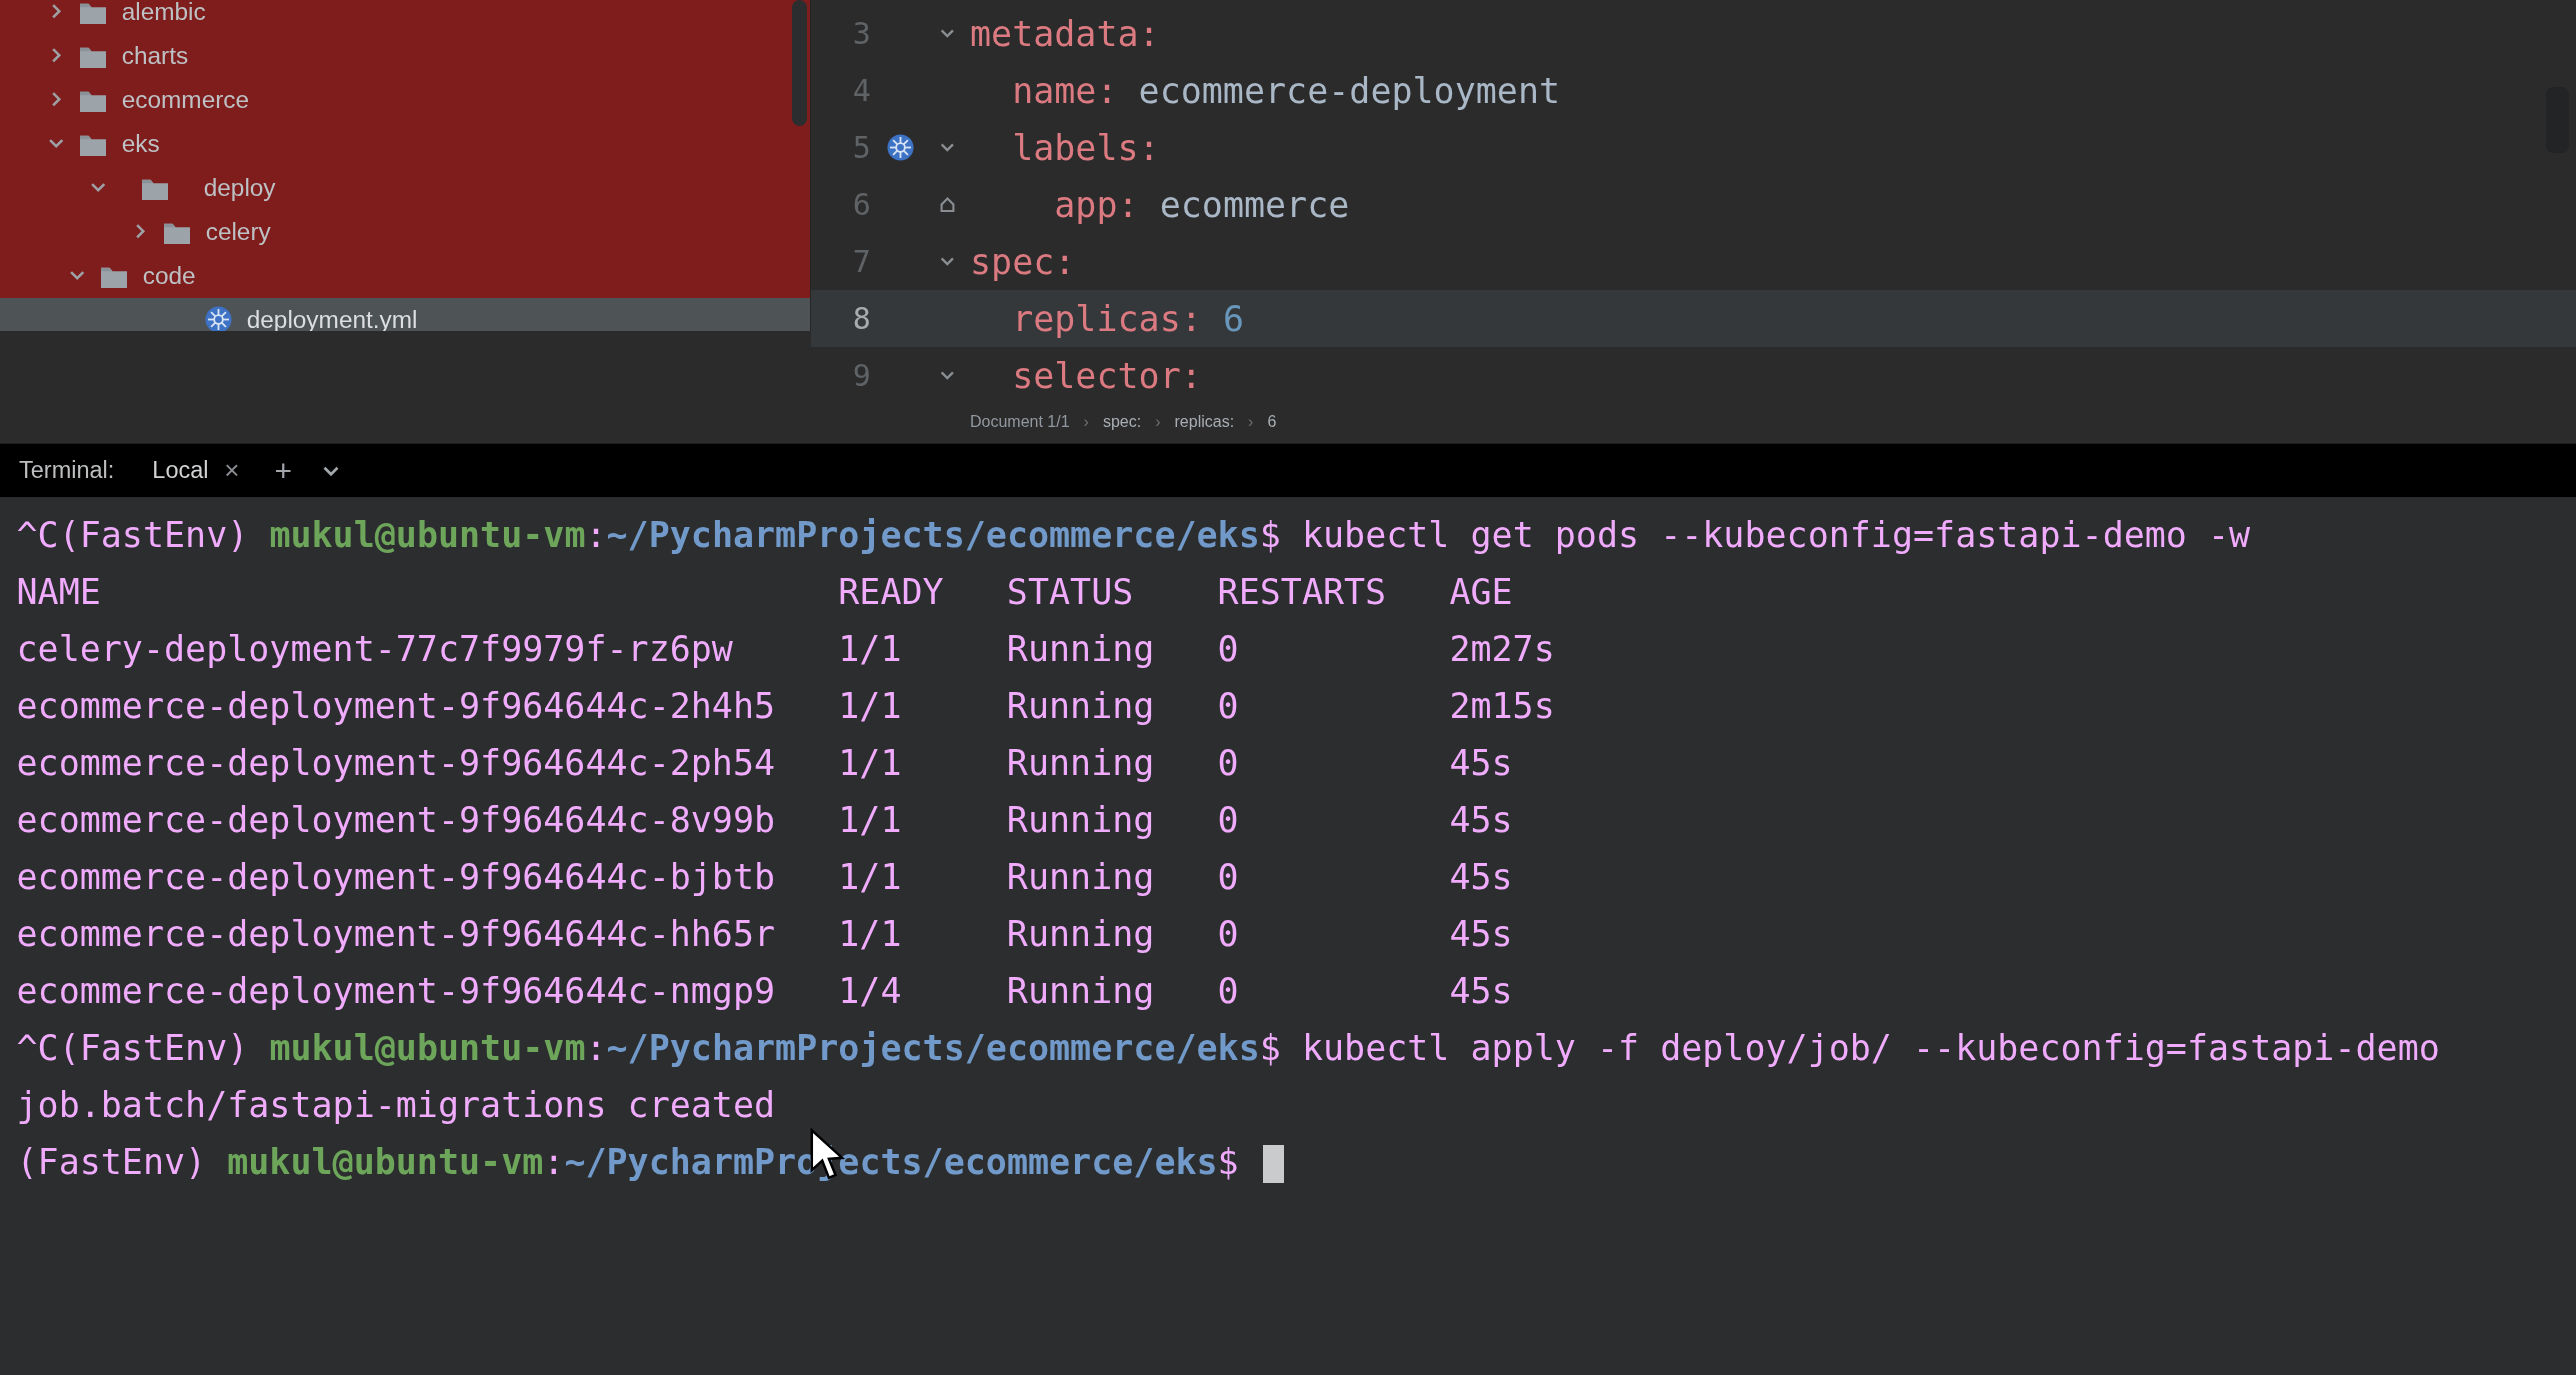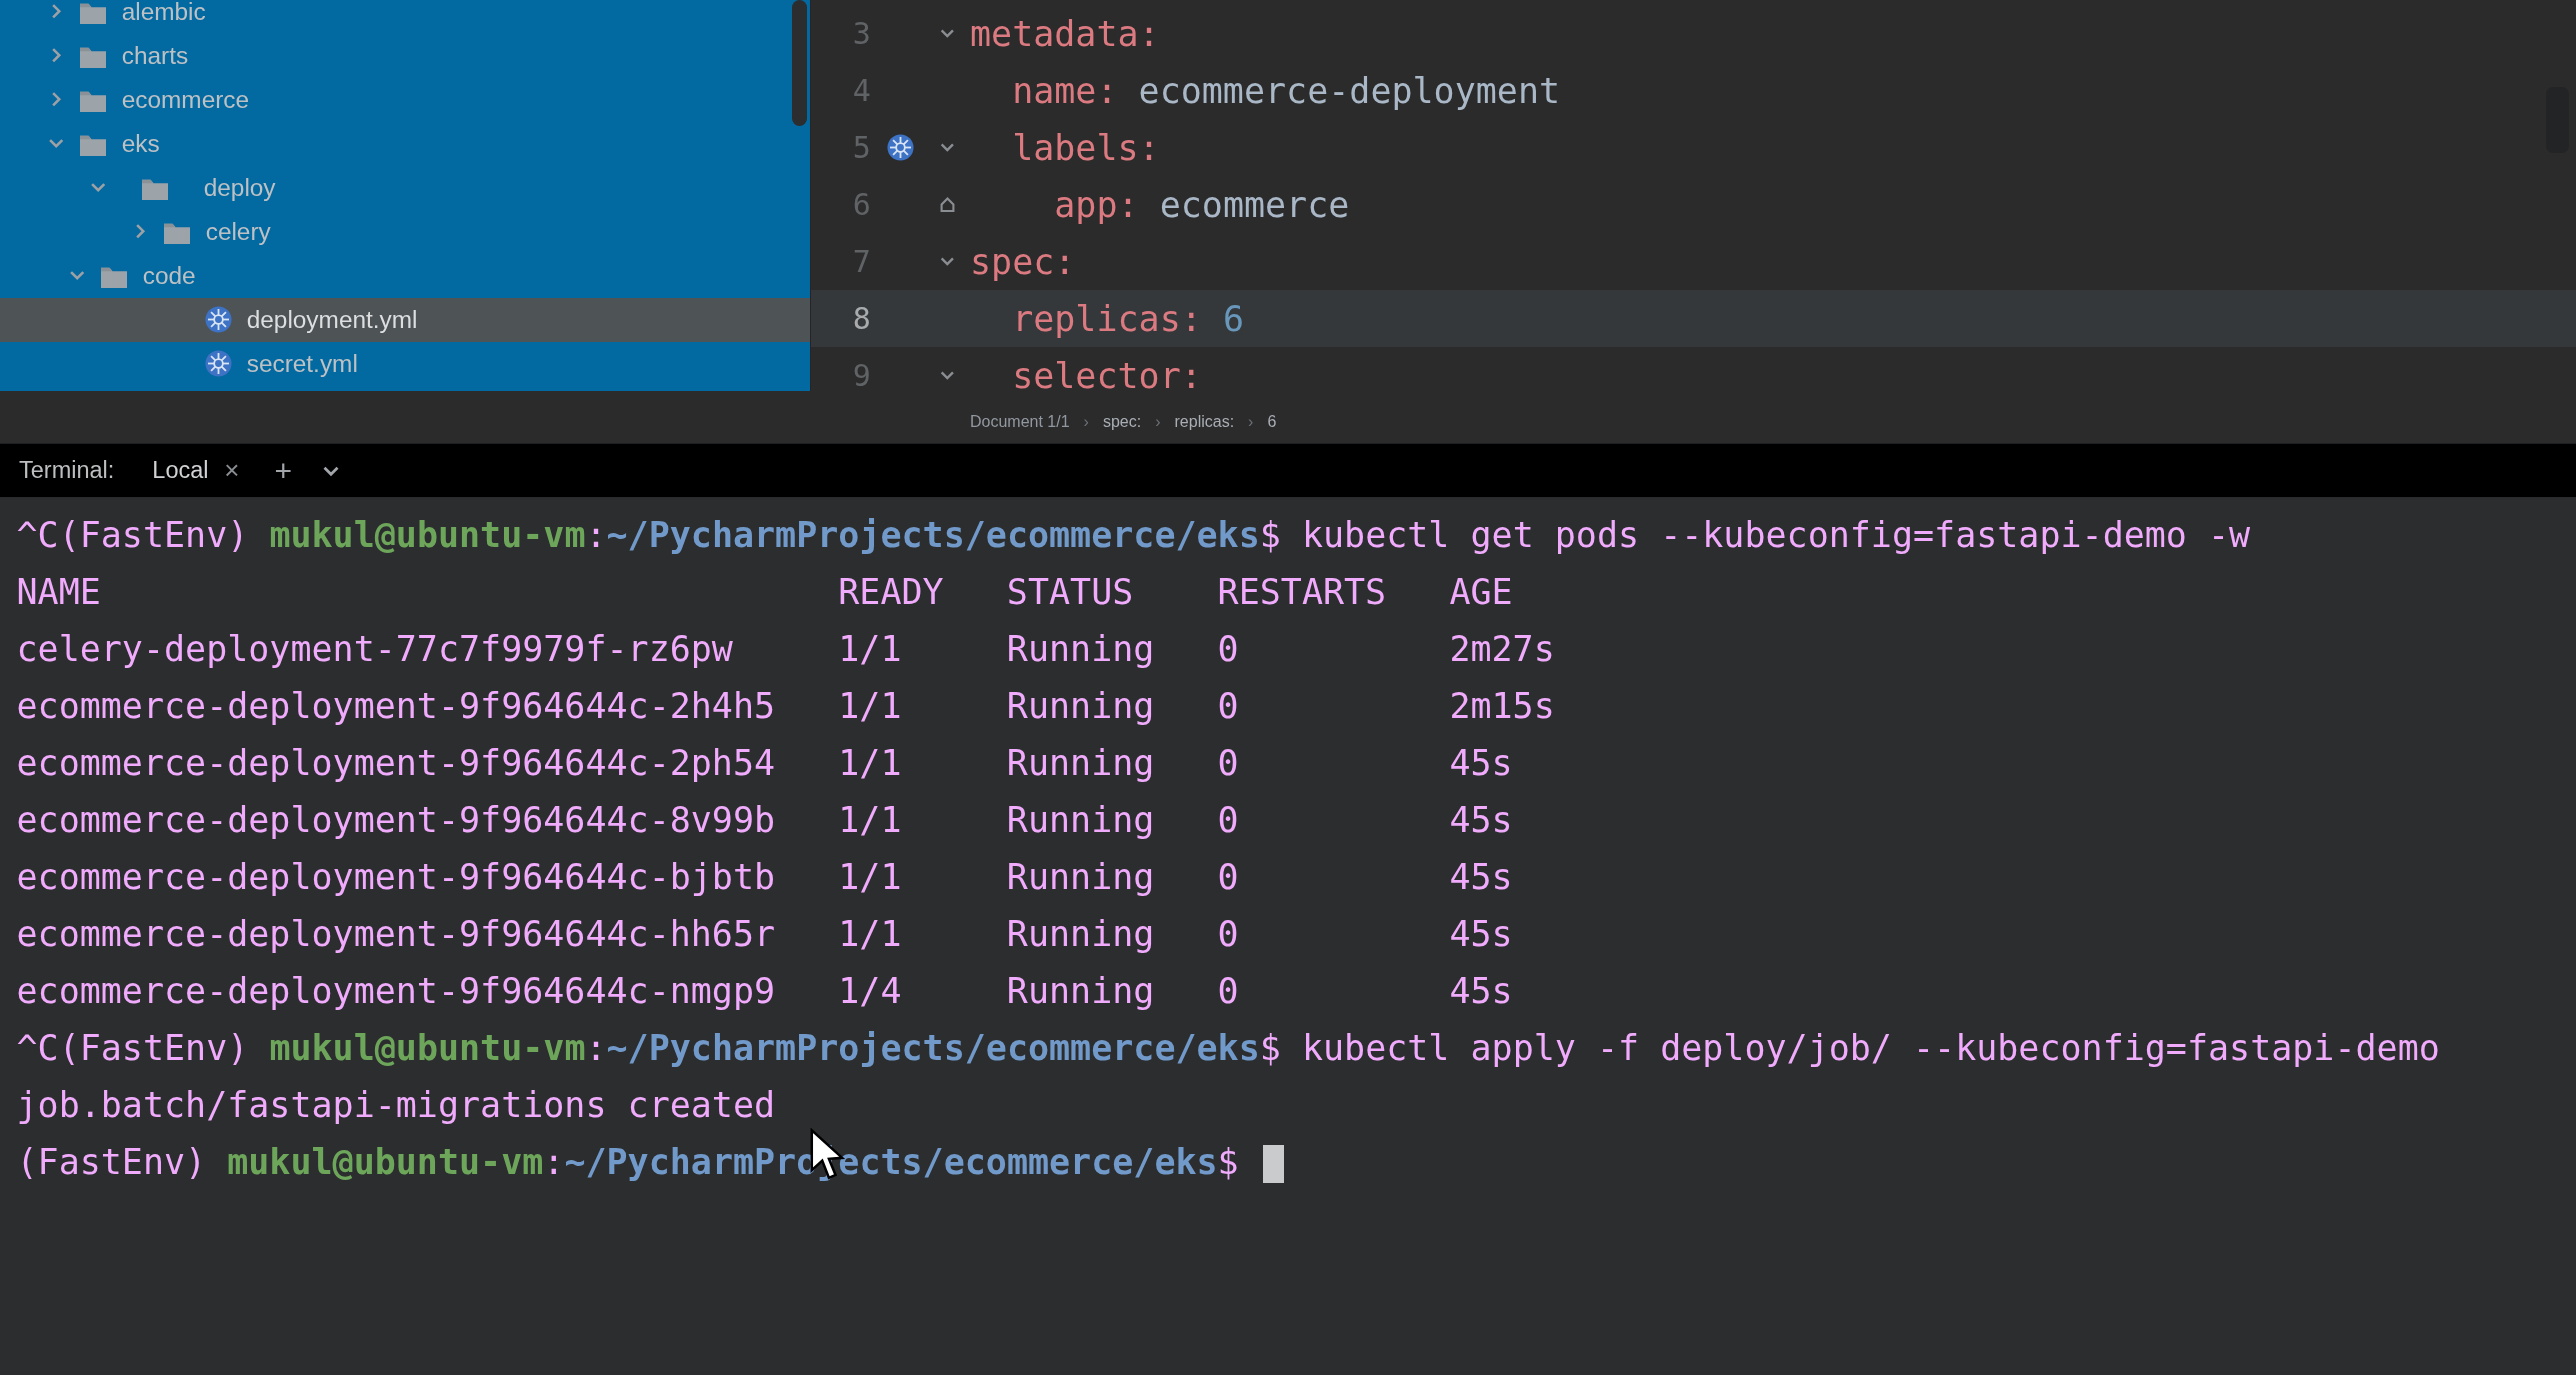--- a/index.html
+++ b/index.html
@@ -1,22 +1,22 @@
 <!DOCTYPE html>
 <html style="font-size:14px"><head>
 <meta charset="utf-8">
 <style>
   * { margin:0; padding:0; box-sizing:border-box; }
   html,body { width:2576px; height:1375px; overflow:hidden; background:#2B2B2B;
               font-family:"Liberation Sans", sans-serif; }
   .app { position:relative; width:2576px; height:1375px; background:#2B2B2B; }
 
   
-  .tree { position:absolute; top:0; left:0; width:811px; height:391px;
-          background:#0369a1; overflow:hidden; border-right:1.7px solid #242526; }
+  .tree { position:absolute; top:0; left:0; width:811px; height:331px;
+          background:#7f1d1d; overflow:hidden; border-right:1.7px solid #242526; }
   #tree-items { margin-top:-10.4px; }
   .trow { display:flex; align-items:center; height:44px; color:#BDC1C4;
           font-size:24.4px; white-space:nowrap; cursor:default; }
   .trow.selected { background:#4E5356; color:#DCDEE0; }
   .chev { width:33px; height:33px; flex:0 0 33px; display:flex; align-items:center; justify-content:center; }
   .ticon { width:40px; height:35px; flex:0 0 40px; display:flex; align-items:center; justify-content:center; }
   .tlabel { margin-left:8.7px; }
   .tree-scrollbar { position:absolute; right:2.6px; top:0; width:15.7px; height:126px;
                     background:#2B2D2F; border-radius:7.8px; }
 

